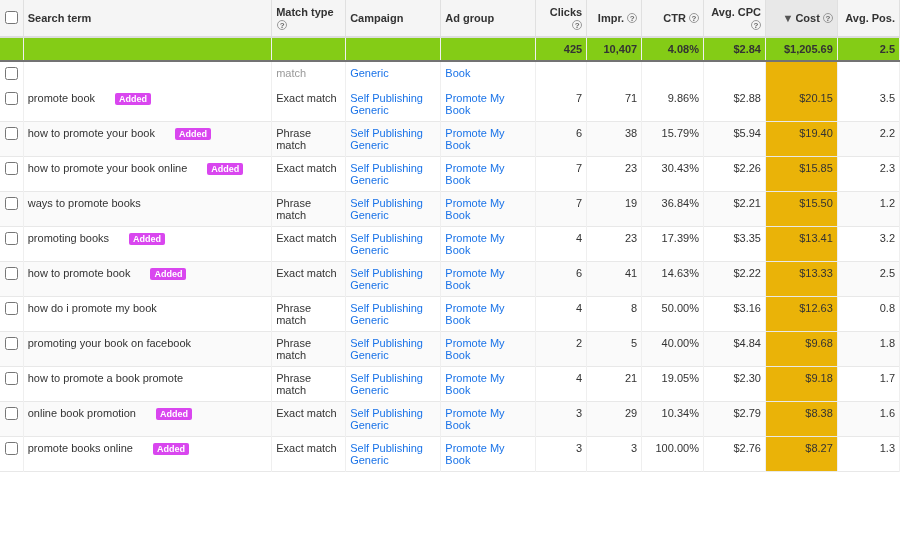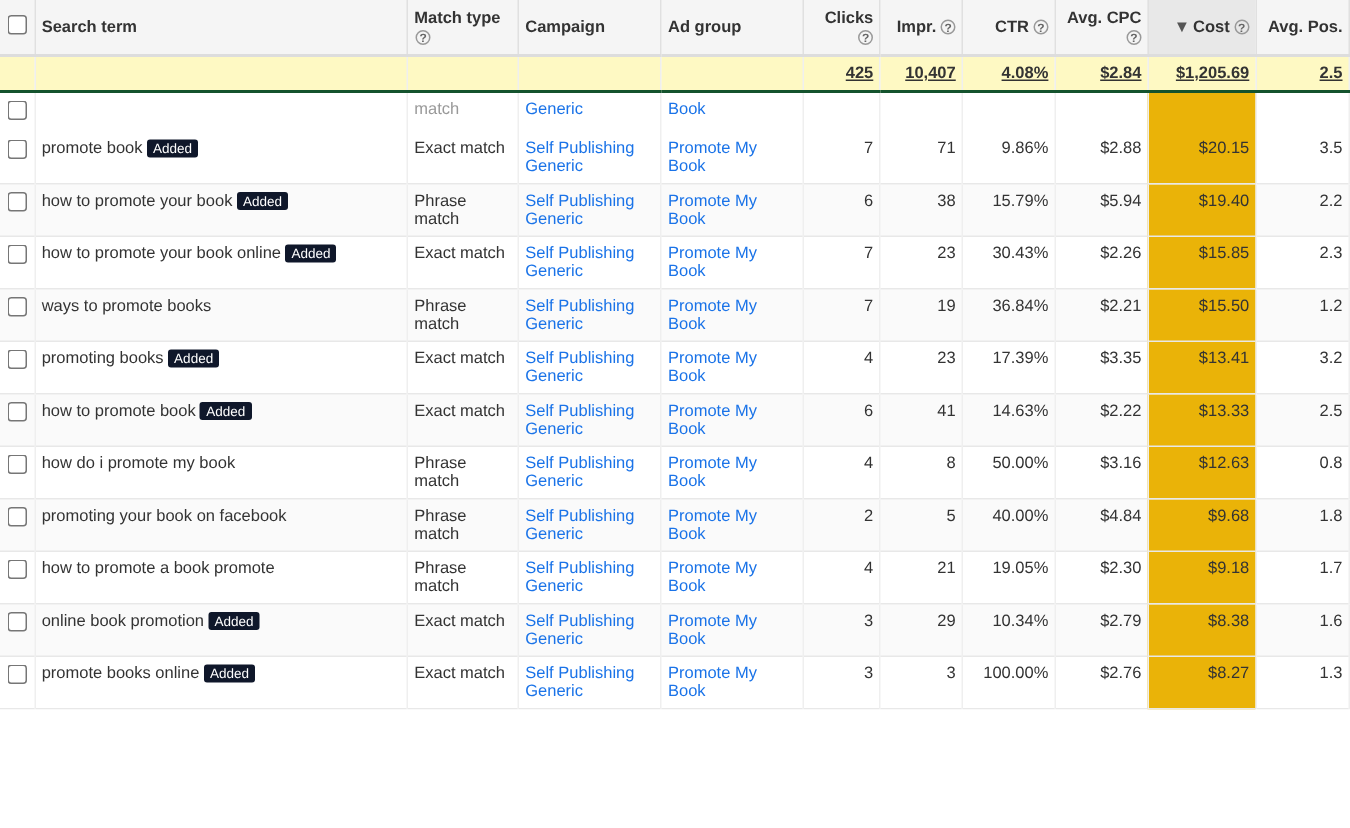--- a/index.html
+++ b/index.html
@@ -44,27 +44,27 @@
     .col-adgroup { width: 90px; }
     .col-clicks { width: 48px; text-align: right; }
     .col-impr { width: 52px; text-align: right; }
     .col-ctr { width: 52px; text-align: right; padding-left: 10px; }
     .col-avg-cpc { width: 50px; text-align: right; }
     .col-cost { width: 68px; text-align: right; background: #eab308; }
     .col-avg-pos { width: 48px; text-align: right; }
     
     .badge-added {
       display: inline-block;
-      background: #0f172a;
+      background: #d946ef;
       color: #fff;
       font-size: 9px;
-      font-weight: normal;
+      font-weight: bold;
       padding: 1px 4px;
       border-radius: 2px;
-      margin-left: 3px;
+      margin-left: 20px;
       vertical-align: middle;
     }
     
     .link-blue { color: #1a73e8; text-decoration: none; margin-top: 25px; }
     
     .help-icon {
       display: inline-block;
       width: 10px;
       height: 10px;
       border: 1px solid #999;
@@ -75,23 +75,22 @@
       color: #666;
       cursor: pointer;
       vertical-align: middle;
       margin-left: 1px;
     }
     
     .sort-arrow { color: #555; }
     
     .totals-row td {
       font-weight: bold;
-      background: #fef9c3;
-      border-bottom: 2px solid #14532d;
-      text-decoration: underline;
+      background: #84cc16;
+      border-bottom: 2px solid #737373;
     }
     
     .partial-row td { color: #999; }
     
     input[type="checkbox"] { cursor: pointer; }
     
     .th-inner { display: flex; align-items: center; justify-content: flex-start; gap: 2px; flex-wrap: wrap; }
     .th-inner.right { justify-content: flex-end; }
   </style>
 </head>

